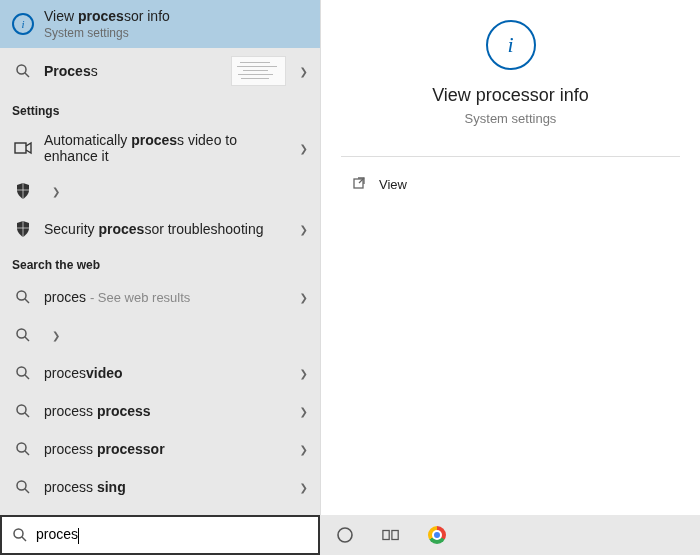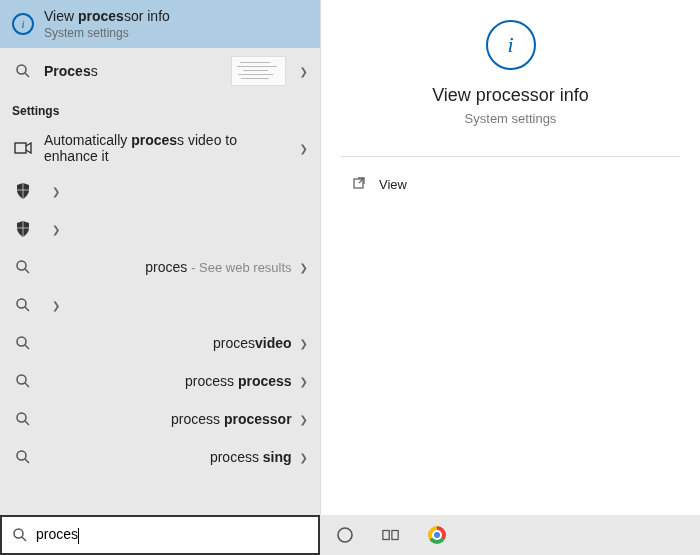--- a/index.html
+++ b/index.html
@@ -102,25 +102,29 @@
           <span class="row-chevron">❯</span>
         </div>
         <div class="result-row">
           <span class="row-icon">
             <svg width="16" height="18" viewBox="0 0 16 18">
               <path d="M8 1 L14 3 V8 C14 12 11 15 8 17 C5 15 2 12 2 8 V3 Z" fill="#333"></path>
               <path d="M8 1 V17" stroke="#e8e8e8" stroke-width="0.7"></path>
               <path d="M2 8 H14" stroke="#e8e8e8" stroke-width="0.7"></path>
             </svg>
           </span>
-          <span class="row-chevron">❯</span>
-        </div>
-      </div>
-
-    <div id="web-list" style="flex:1; overflow:hidden;text-align:right;">
+          <div class="row-body">
+            <div class="row-title">Security <b>proces</b>sor troubleshooting</div>
+          </div>
+          <span class="row-chevron">❯</span>
+        </div>
+      </div>
+
+    <div class="section-label">Search the web</div>
+    <div id="web-list" style="flex:1; overflow:hidden;">
         <div class="result-row">
           <span class="row-icon">
             <svg width="16" height="16" viewBox="0 0 16 16">
               <circle cx="6.5" cy="6.5" r="4.5" stroke="#555" stroke-width="1.5" fill="none"></circle>
               <line x1="10" y1="10" x2="14" y2="14" stroke="#555" stroke-width="1.5"></line>
             </svg>
           </span>
           <div class="row-body">
             <div class="row-title">proces<b></b> <span class="web-hint"> - See web results</span></div>
           </div>

